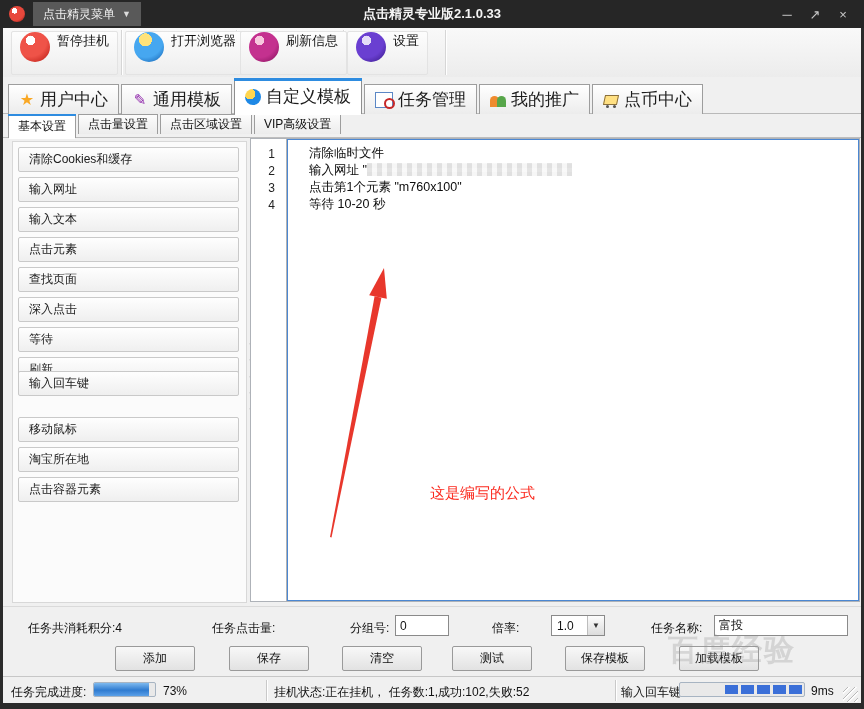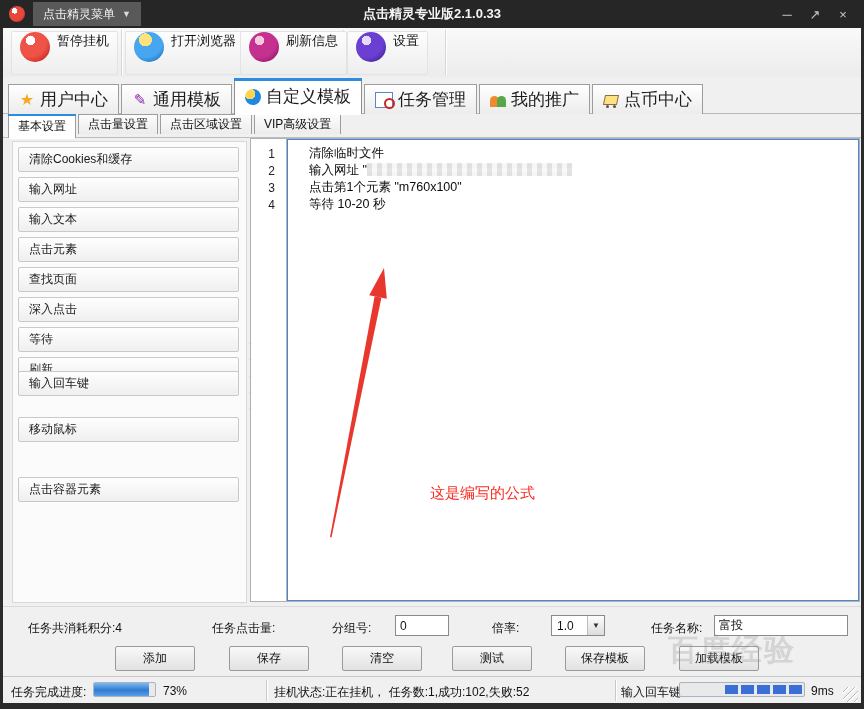--- a/index.html
+++ b/index.html
@@ -225,20 +225,23 @@
         </div>
       <div class="side-btn" style="top:215px">
           <span>刷新</span>
         </div>
       <div class="side-btn" style="top:229px">
           <span>输入回车键</span>
         </div>
       <div class="side-btn" style="top:275px">
           <span>移动鼠标</span>
         </div>
+      <div class="side-btn" style="top:305px">
+          <span>淘宝所在地</span>
+        </div>
       <div class="side-btn" style="top:335px">
           <span>点击容器元素</span>
         </div>
     </div>
 
     <div class="splitter">
       <span>‹</span>
       <span>‹</span>
       <span>‹</span>
       <span>‹</span>
@@ -264,21 +267,21 @@
   </div>
 
   <svg class="abs overlay-svg" viewBox="0 0 864 709" xmlns="http://www.w3.org/2000/svg">
     <polygon points="330,537 374.6,296.3 381.4,297.7 331.5,537.5" fill="#e8372c"></polygon>
     <polygon points="384,268 386.8,298.8 369.2,295.2" fill="#e8372c"></polygon>
   </svg>
 
   <div class="abs settings-row">
     <div class="flabel" style="left:25px">任务共消耗积分:4</div>
     <div class="flabel" style="left:209px">任务点击量:</div>
-    <div class="flabel" style="left:329px">分组号:</div>
+    <div class="flabel" style="left:347px">分组号:</div>
     <input class="field" style="left: 392px; width: 54px;" value="0">
     <div class="flabel" style="left:489px">倍率:</div>
     <div class="combo" style="left:548px;width:54px">
       <span class="val">1.0</span>
       <span class="dd">▼</span>
     </div>
     <div class="flabel" style="left:648px">任务名称:</div>
     <input class="field" style="left: 711px; width: 134px;" value="富投">
 
     <div class="act-btn" style="left:112px">

